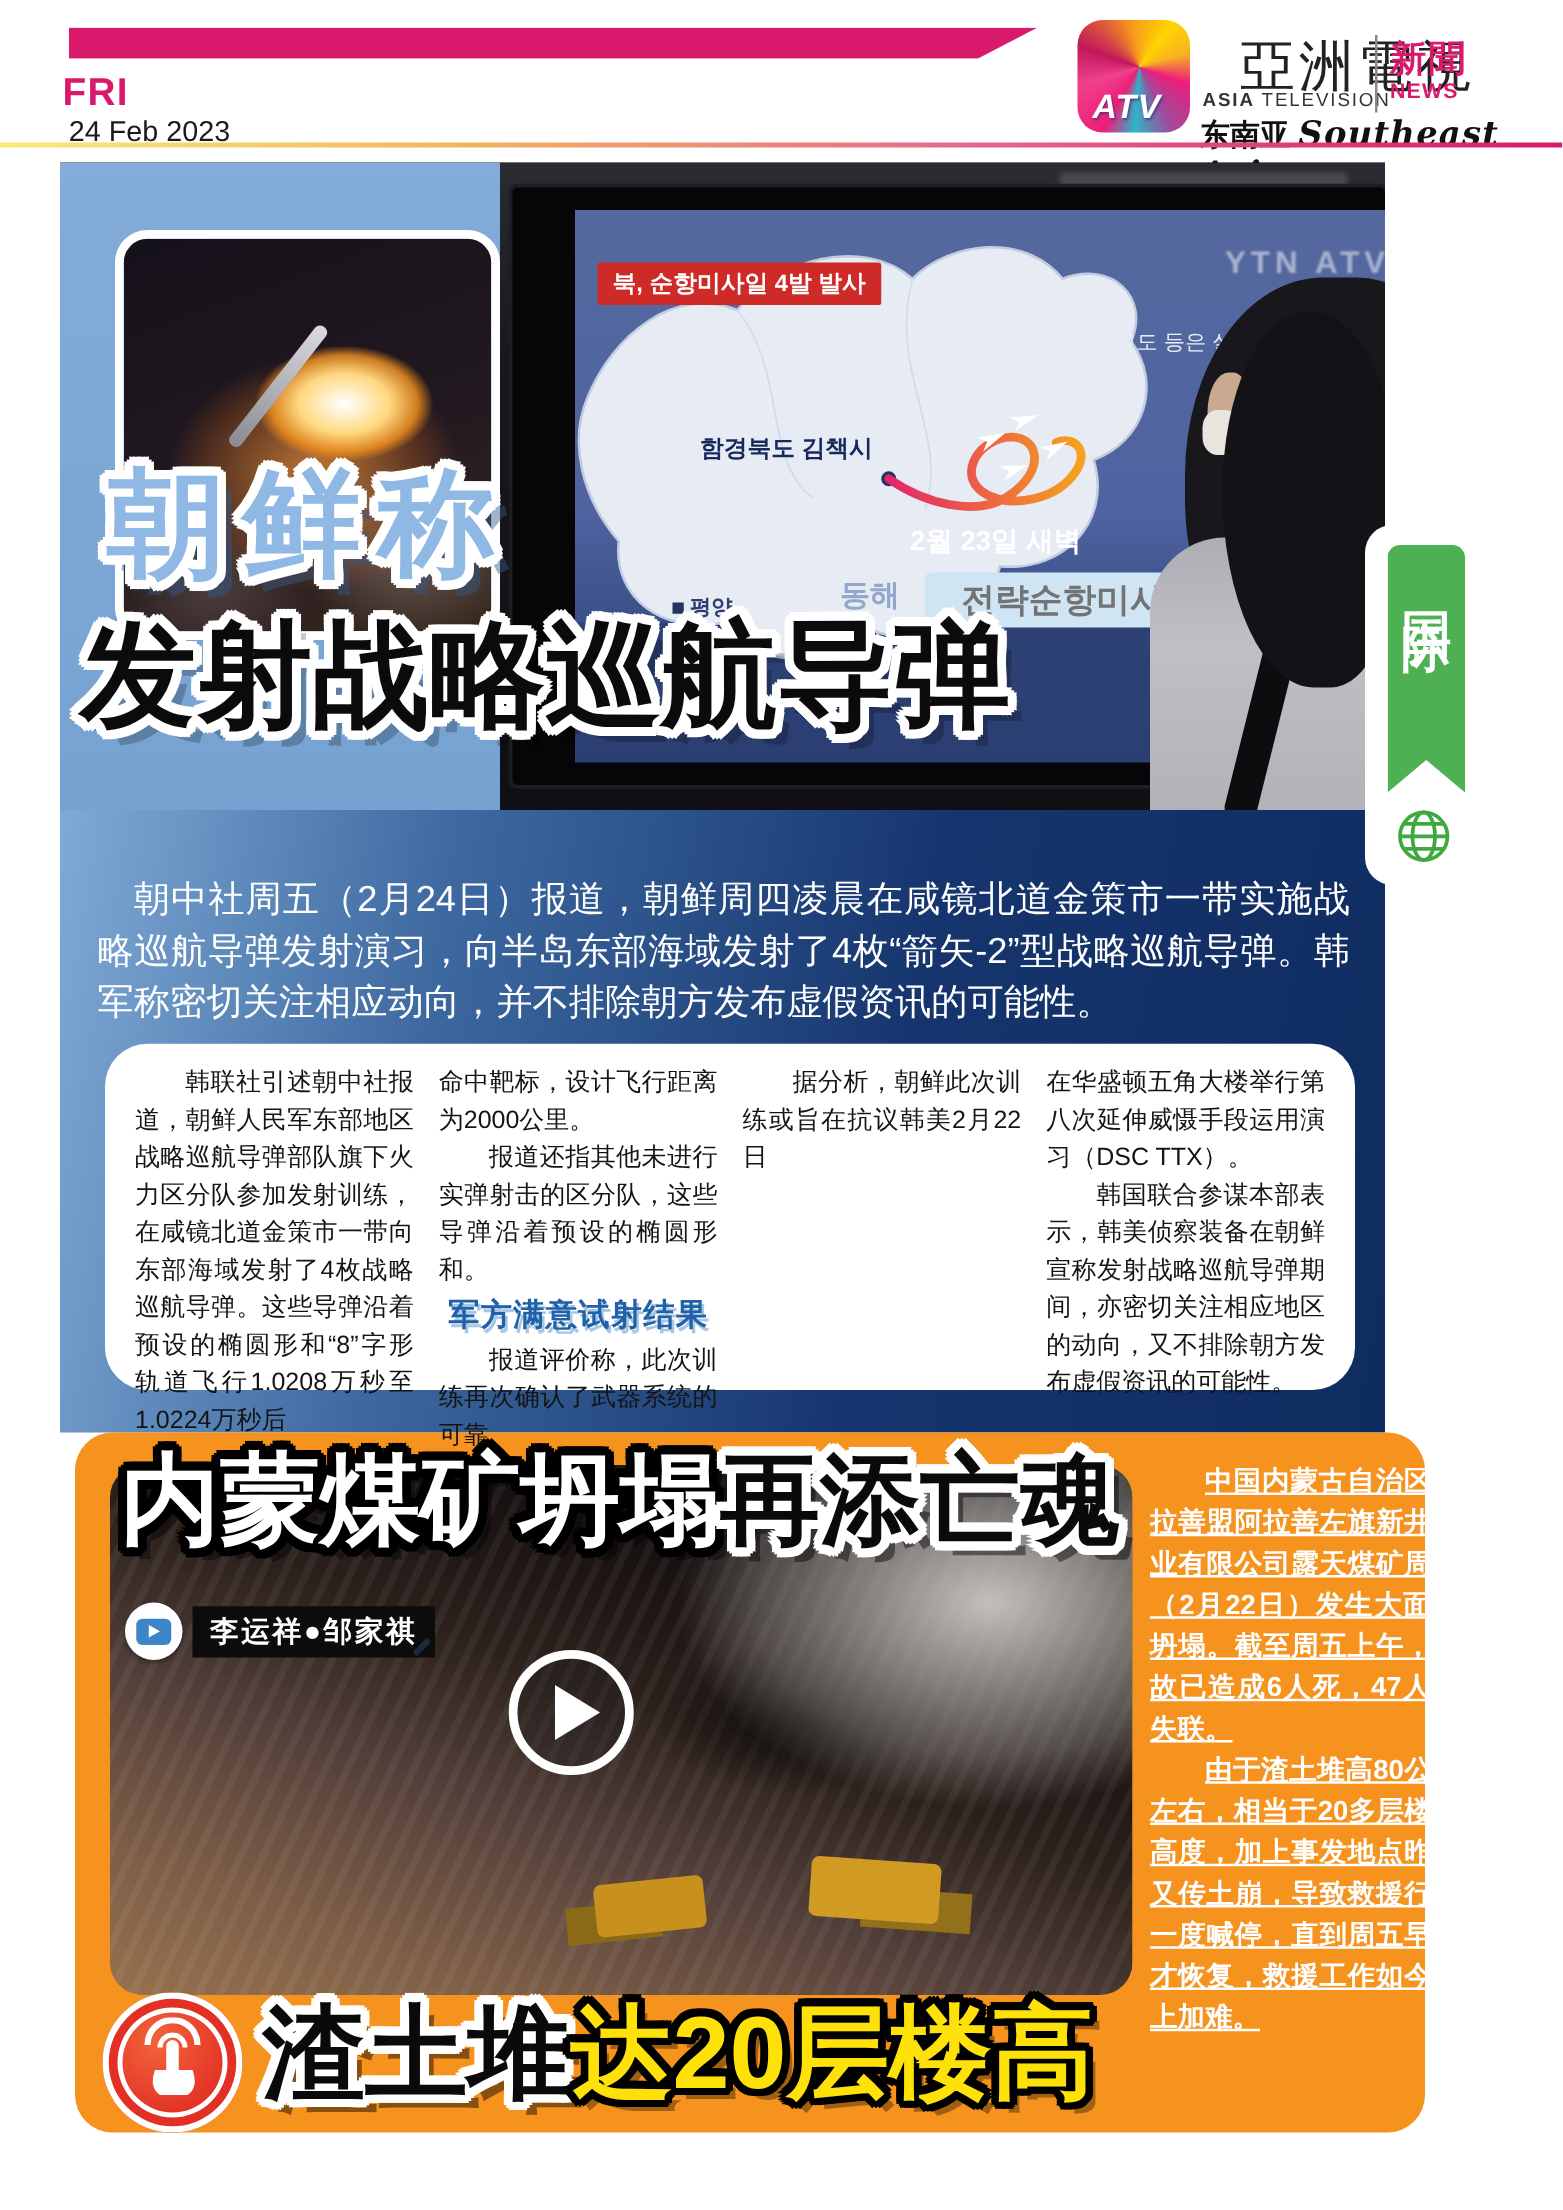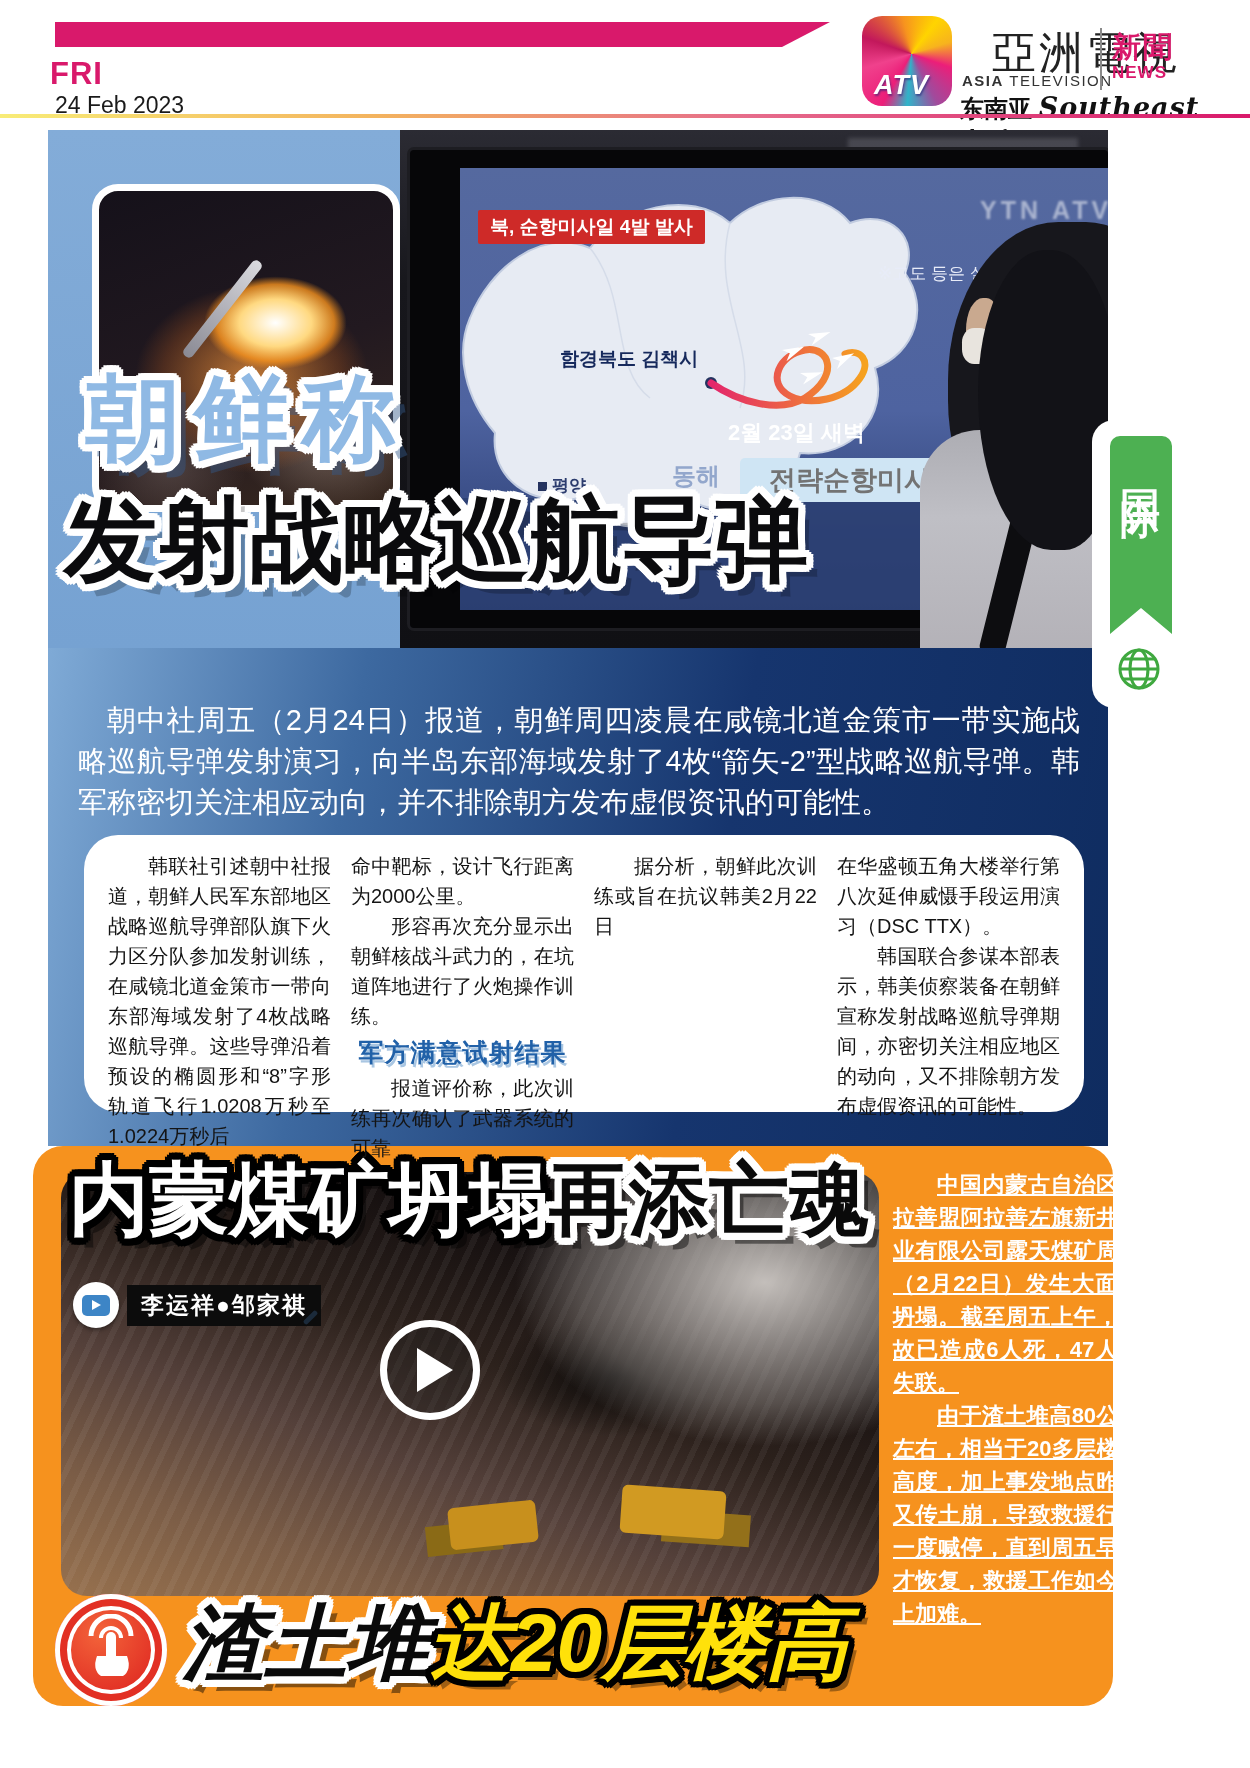--- a/index.html
+++ b/index.html
@@ -100,21 +100,21 @@
            text-align:justify;text-indent:1em;font-weight:500;z-index:6;}
   .card{left:84px;top:835px;width:1000px;height:277px;background:#fff;border-radius:34px;
         box-sizing:border-box;padding:16px 24px 0 24px;display:flex;gap:20px;z-index:5;}
   .col{width:223px;font-size:20px;line-height:30px;color:#141414;text-align:justify;}
   .col p{margin:0;}
   .col p.ind{text-indent:2em;}
   .subhead{color:#2161A8;font-size:25px;font-weight:900;text-align:center;margin:6px 0 6px 0 !important;
            text-shadow:2px 3px 0 #A9C6E2;letter-spacing:1px;}
 
   
-  .orange{left:33px;top:1146px;width:1080px;height:560px;background:#F6921E;border-radius:30px;}
+  .orange{left:60px;top:1146px;width:1080px;height:560px;background:#F6921E;border-radius:30px;}
   .vcard{left:28px;top:26px;width:818px;height:424px;border-radius:26px;overflow:hidden;
          background:
            radial-gradient(320px 210px at 86% 26%, rgba(205,200,196,.95), rgba(150,144,140,.45) 58%, rgba(0,0,0,0) 78%),
            radial-gradient(170px 85px at 68% 48%, rgba(12,10,9,.95), rgba(0,0,0,0) 72%),
            repeating-linear-gradient(115deg, rgba(255,255,255,.05) 0 6px, rgba(0,0,0,0) 6px 16px),
            linear-gradient(200deg,#0b0a0b 6%,#161010 28%,#2c211c 46%,#54403a 64%,#7a5c46 82%,#97714e 100%);}
   .exc1{left:388px;top:332px;width:88px;height:42px;background:#C8901D;border-radius:6px;
         transform:rotate(-6deg);box-shadow:-30px 10px 0 -6px #8a6a16;}
   .exc2{left:560px;top:316px;width:104px;height:48px;background:#D19A22;border-radius:6px;
         transform:rotate(4deg);box-shadow:34px 14px 0 -8px #93701a;}
@@ -135,21 +135,21 @@
            padding:5px 14px;letter-spacing:2px;}
   .play{left:347px;top:174px;width:100px;height:100px;border-radius:50%;z-index:4;
         border:7px solid #fff;background:rgba(35,35,35,.32);box-sizing:border-box;
         display:flex;align-items:center;justify-content:center;}
   .play::after{content:"";border-left:36px solid #fff;border-top:22px solid transparent;
                border-bottom:22px solid transparent;margin-left:10px;}
   .handbtn{left:22px;top:448px;width:112px;height:112px;border-radius:50%;z-index:5;
            background:radial-gradient(circle at 40% 35%,#F3643A,#E02A22 70%);
            box-shadow:inset 0 0 0 5px #fff, inset 0 0 0 12px rgba(226,48,36,1), inset 0 0 0 16px #fff;}
   .handbtn svg{position:absolute;left:24px;top:20px;}
-  .caption{left:150px;top:452px;z-index:4;font-weight:900;font-size:82px;line-height:1.1;white-space:nowrap;font-style:italic;}
+  .caption{left:150px;top:452px;z-index:4;font-weight:900;font-size:82px;line-height:1.1;white-space:nowrap;}
   .cy{color:#FFE10A;
     text-shadow:6px 0 0 #000,-6px 0 0 #000,0 6px 0 #000,0 -6px 0 #000,4px 4px 0 #000,-4px 4px 0 #000,4px -4px 0 #000,-4px -4px 0 #000,6px 3px 0 #000,-6px 3px 0 #000,6px -3px 0 #000,-6px -3px 0 #000,3px 6px 0 #000,-3px 6px 0 #000,3px -6px 0 #000,-3px -6px 0 #000,8px 9px 0 rgba(0,0,0,.35);}
   .ocol{left:860px;top:22px;width:248px;color:#fff;font-size:22px;line-height:33px;font-weight:800;
         text-align:justify;text-decoration:underline;}
   .ocol p{margin:0;text-indent:2em;}
 </style>
 </head>
 <body>
 
 <div class="page">
@@ -248,21 +248,21 @@
   </div>
 
   <div class="abs blue-sec"></div>
   <div class="abs summary">朝中社周五（2月24日）报道，朝鲜周四凌晨在咸镜北道金策市一带实施战略巡航导弹发射演习，向半岛东部海域发射了4枚“箭矢-2”型战略巡航导弹。韩军称密切关注相应动向，并不排除朝方发布虚假资讯的可能性。</div>
   <div class="abs card">
     <div class="col">
       <p class="ind">韩联社引述朝中社报道，朝鲜人民军东部地区战略巡航导弹部队旗下火力区分队参加发射训练，在咸镜北道金策市一带向东部海域发射了4枚战略巡航导弹。这些导弹沿着预设的椭圆形和“8”字形轨道飞行1.0208万秒至1.0224万秒后</p>
     </div>
     <div class="col">
       <p>命中靶标，设计飞行距离为2000公里。</p>
-      <p class="ind">形容再次充分显示出朝鲜核战斗武力的，在坑道阵地进行了火炮操作训练。</p>
+      <p class="ind">报道还指其他未进行实弹射击的区分队，这些导弹沿着预设的椭圆形和。</p>
       <p class="subhead">军方满意试射结果</p>
       <p class="ind">报道评价称，此次训练再次确认了武器系统的可靠</p>
     </div>
     <div class="col">
       <p class="ind">据分析，朝鲜此次训练或旨在抗议韩美2月22日</p>
     </div>
     <div class="col">
       <p>在华盛顿五角大楼举行第八次延伸威慑手段运用演习（DSC TTX）。</p>
       <p class="ind">韩国联合参谋本部表示，韩美侦察装备在朝鲜宣称发射战略巡航导弹期间，亦密切关注相应地区的动向，又不排除朝方发布虚假资讯的可能性。</p>
     </div>

